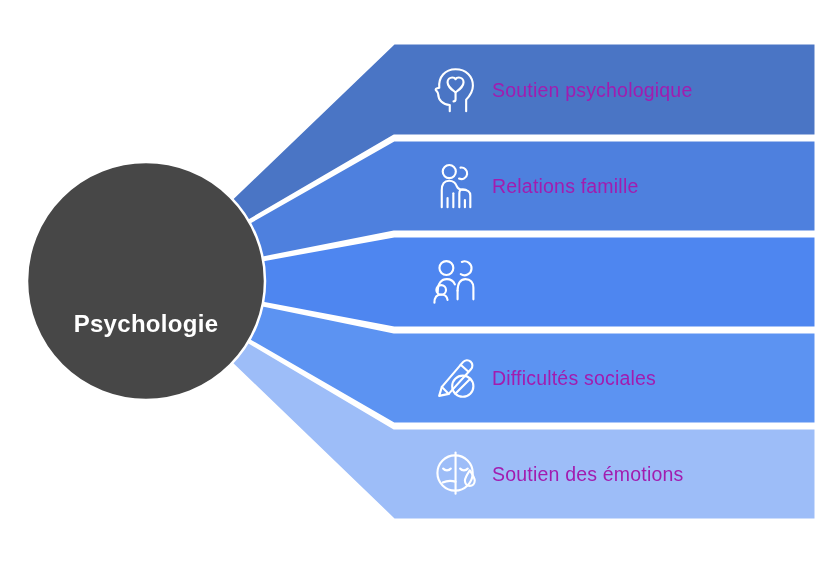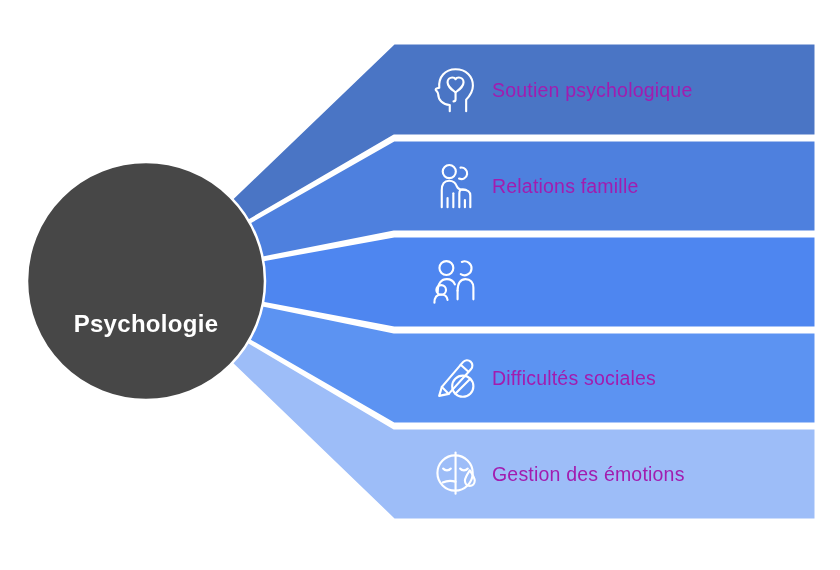--- a/index.html
+++ b/index.html
@@ -93,16 +93,16 @@
       <path d="M26.5 5.8 V48.5"></path>
       <path d="M13.6 22.3 C15.6 24.9 19.6 24.9 21.6 22.3"></path>
       <path d="M31.2 22.3 C33.2 24.9 37.2 24.9 39.2 22.3"></path>
       <path d="M13.2 36.8 C17.6 34.7 22.2 34.7 26.5 35.9"></path>
     </svg>
   </div>
 
   <div class="branch-label" style="top:89.5px">Soutien psychologique</div>
   <div class="branch-label" style="top:186px">Relations famille</div>
   <div class="branch-label" style="top:378px">Difficultés sociales</div>
-  <div class="branch-label" style="top:474px">Gestion des émotions</div>
+  <div class="branch-label" style="top:474px">Soutien des émotions</div>
 
   <div class="center-title">Psychologie</div>
 </div>
 
 </body></html>

